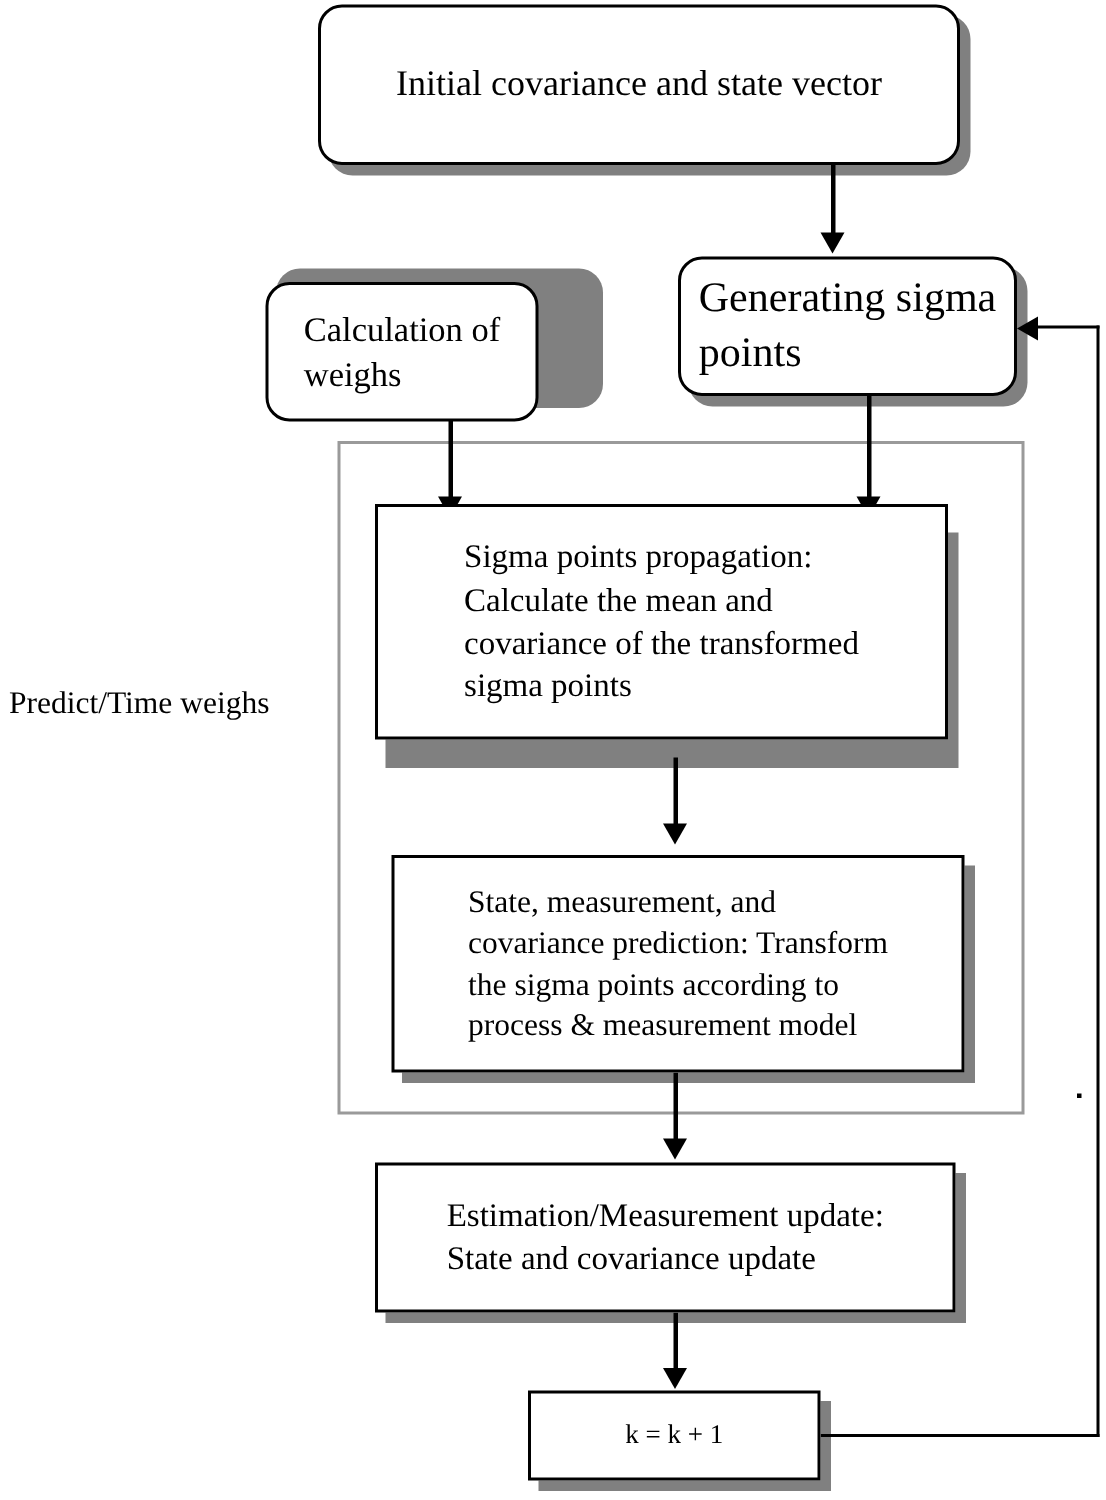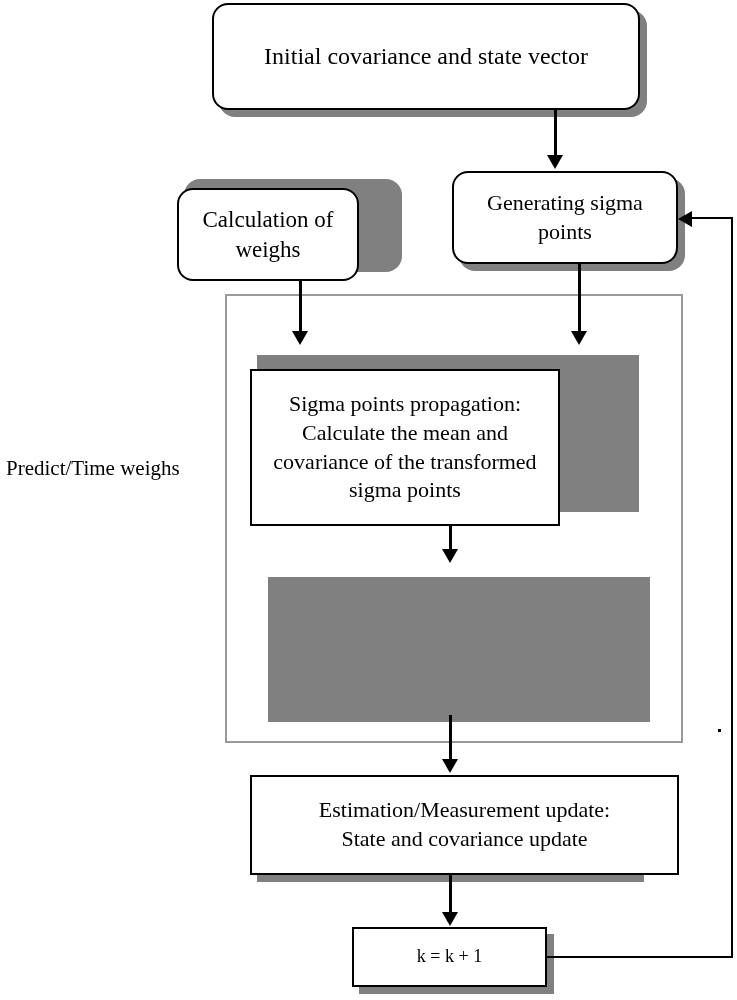--- a/index.html
+++ b/index.html
@@ -12,21 +12,20 @@
   }
   
   .node{
     position:absolute;
     box-sizing:border-box;
     background:#ffffff;
     border:2.5px solid #000000;
     display:flex;
     align-items:center;
     justify-content:center;
-    text-align:center;
     color:#000000;
     z-index:5;
   }
   .node .txt{
     display:block;
     line-height:1.30;
     padding:0 6px;
     white-space:pre-line;
   }
   .rounded{border-radius:16px;}
@@ -99,48 +98,54 @@
   <div class="arrowdown" style="left:547px;top:155px;"></div>
 
   <div class="shadow rounded" style="left:184px;top:179px;width:218px;height:93px;"></div>
   <div class="node rounded" style="left:177px;top:188px;width:182px;height:93px;">
     <span class="txt" style="font-size:23px;">Calculation of
 weighs</span>
   </div>
 
   <div class="shadow rounded" style="left:459px;top:178px;width:226px;height:93px;"></div>
   <div class="node rounded" style="left:452px;top:171px;width:226px;height:93px;">
-    <span class="txt" style="font-size:22px;">Generating sigma
+    <span class="txt" style="font-size:28px;">Generating sigma
 points</span>
   </div>
 
   <div class="vline" style="left:299px;top:265px;height:68px;"></div>
   <div class="arrowdown" style="left:292px;top:331px;"></div>
 
   <div class="vline" style="left:578px;top:264px;height:69px;"></div>
   <div class="arrowdown" style="left:571px;top:331px;"></div>
 
   <div class="shadow" style="left:257px;top:355px;width:382px;height:157px;"></div>
-  <div class="node" style="left:250px;top:369px;width:310px;height:157px;">
+  <div class="node" style="left:250px;top:336px;width:382px;height:157px;">
     <span class="txt" style="font-size:22px;">Sigma points propagation:
 Calculate the mean and
 covariance of the transformed
 sigma points</span>
   </div>
 
   <div class="vline" style="left:449px;top:505px;height:45px;"></div>
   <div class="arrowdown" style="left:442px;top:549px;"></div>
 
   <div class="shadow" style="left:268px;top:577px;width:382px;height:145px;"></div>
+  <div class="node" style="left:261px;top:570px;width:382px;height:145px;">
+    <span class="txt" style="font-size:21px;">State, measurement, and
+covariance prediction: Transform
+the sigma points according to
+process &amp; measurement model</span>
+  </div>
 
   <div class="vline" style="left:449px;top:715px;height:45px;"></div>
   <div class="arrowdown" style="left:442px;top:759px;"></div>
 
   <div class="shadow" style="left:257px;top:782px;width:387px;height:100px;"></div>
-  <div class="node" style="left:250px;top:775px;width:429px;height:100px;">
+  <div class="node" style="left:250px;top:775px;width:387px;height:100px;">
     <span class="txt" style="font-size:22px;">Estimation/Measurement update:
 State and covariance update</span>
   </div>
 
   <div class="vline" style="left:449px;top:875px;height:38px;"></div>
   <div class="arrowdown" style="left:442px;top:912px;"></div>
 
   <div class="shadow" style="left:359px;top:934px;width:195px;height:60px;"></div>
   <div class="node" style="left:352px;top:927px;width:195px;height:60px;">
     <span class="txt" style="font-size:18px;">k = k + 1</span>

